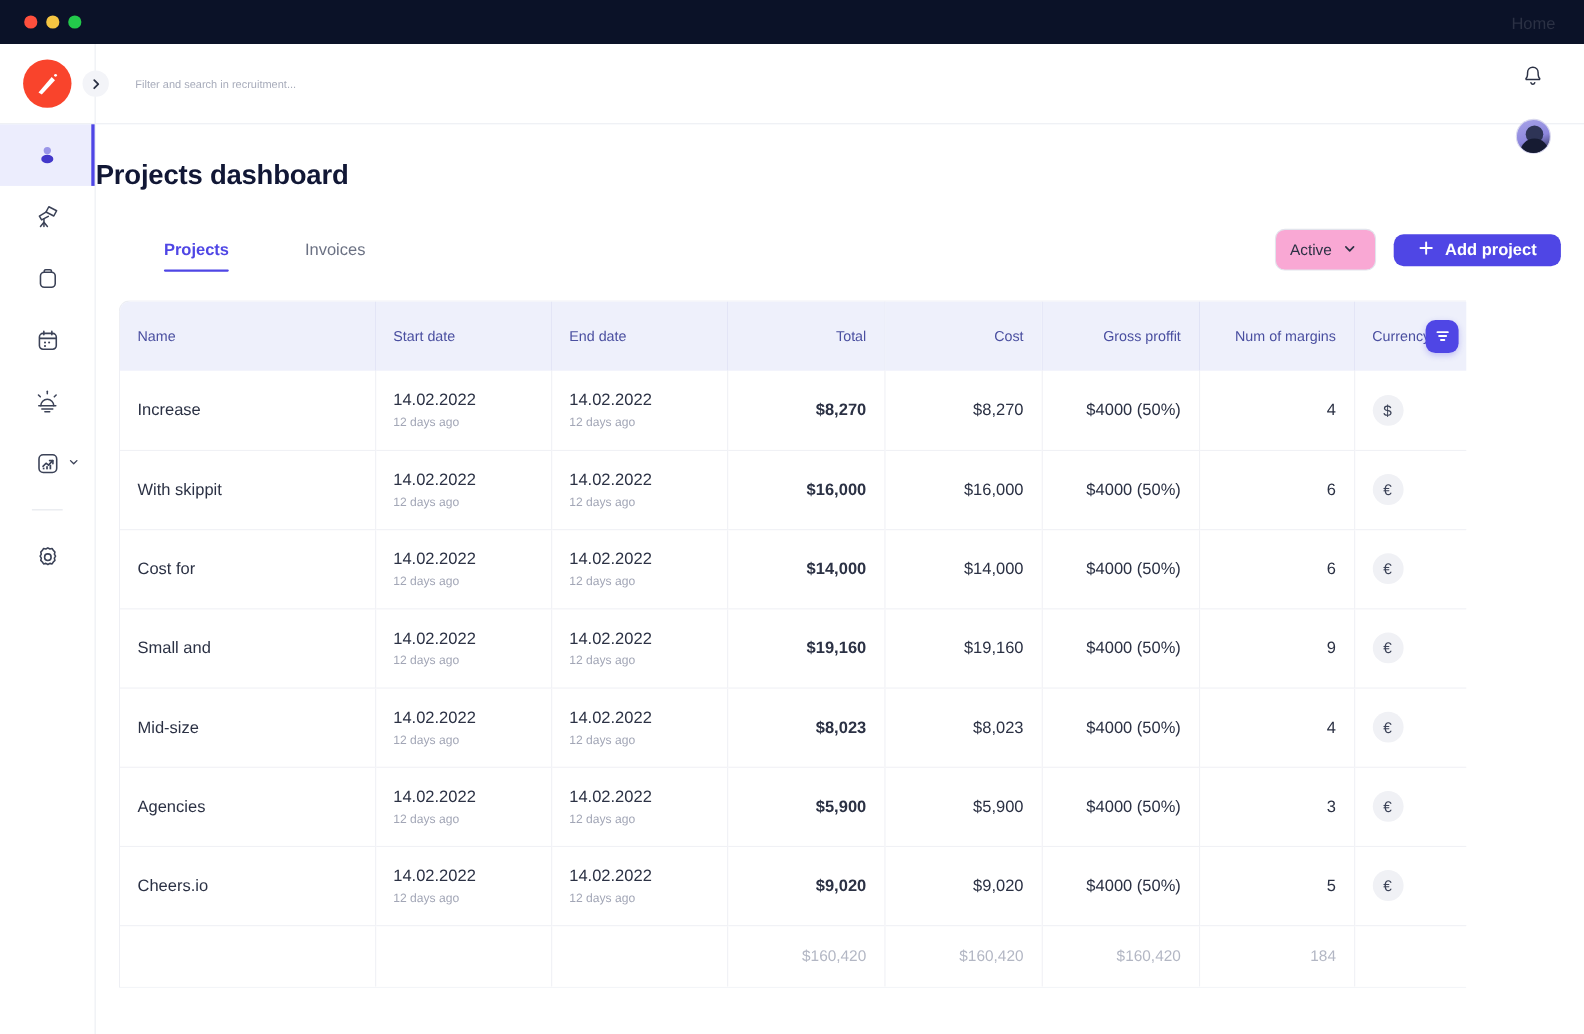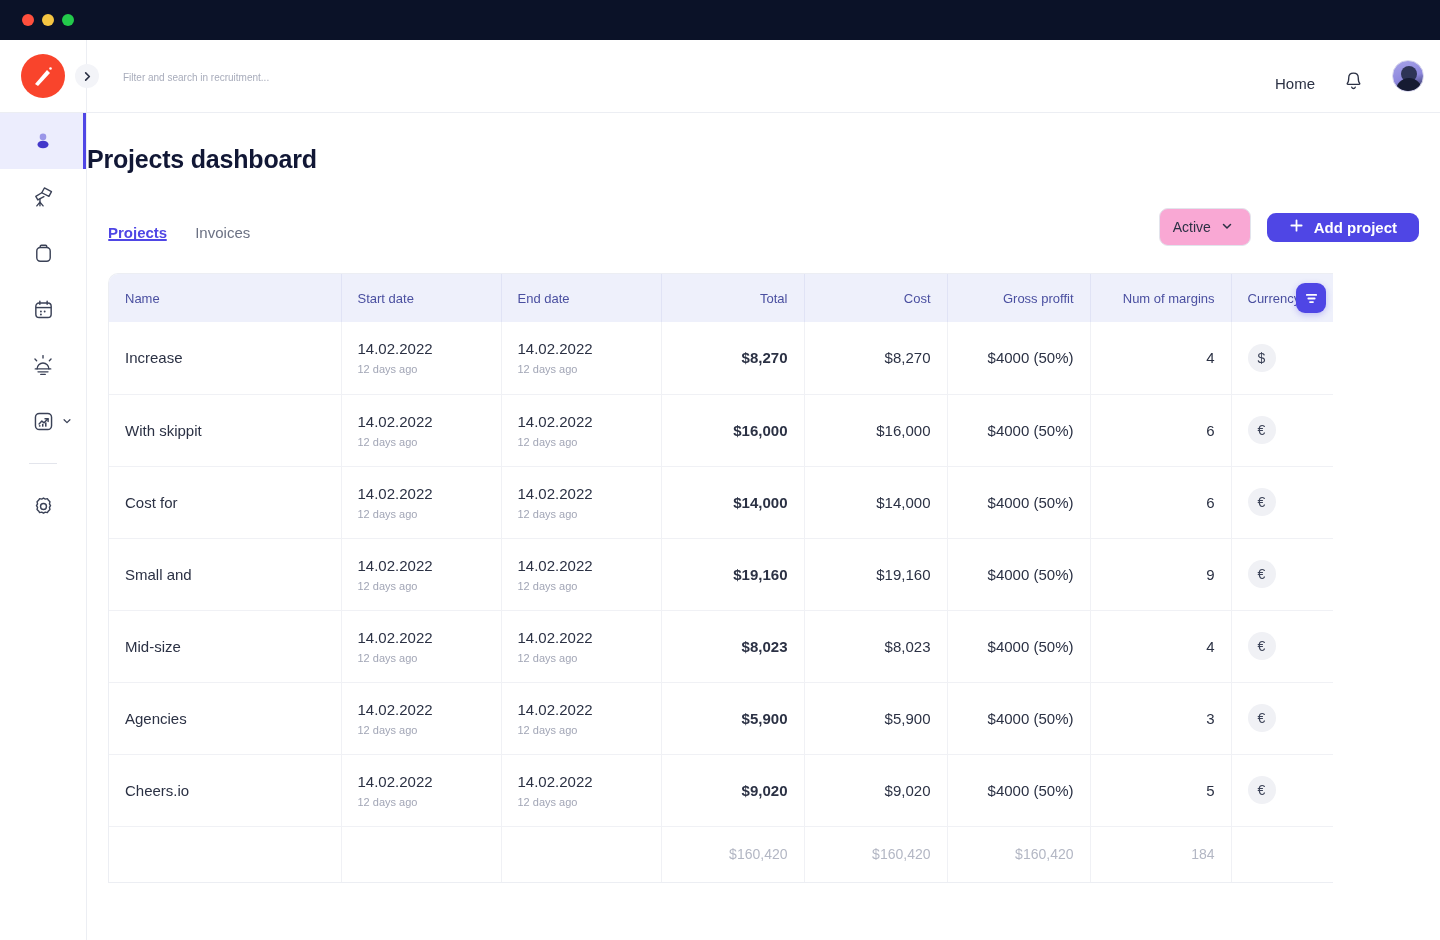--- a/index.html
+++ b/index.html
@@ -62,22 +62,23 @@
   .collapse-btn svg { display: block; }
   .search-wrap { flex: 1; padding-left: 24px; }
   .search-input {
     border: none; outline: none; width: 90%;
     font-size: 10px; color: #2b3144;
     font-family: "Liberation Sans", sans-serif;
     background: transparent;
   }
   .search-input::placeholder { color: #a8acbb; }
   .top-right {
-    display: flex; align-items: flex-end; gap: 28px;
-    padding-right: 16px;
+    display: flex; align-items: center; gap: 28px;
+    padding-right: 26px;
+    flex-direction: column;
   }
   .home-link {
     font-size: 15px; color: #2b3144; cursor: pointer;
     text-decoration: none;
   }
   .bell { cursor: pointer; display: flex; }
   .avatar {
     width: 32px; height: 32px; border-radius: 50%;
     background: linear-gradient(160deg,#a7a3e8 0%, #8d87dd 55%, #1c2240 100%);
     overflow: hidden; position: relative; cursor: pointer;
@@ -133,21 +134,21 @@
     letter-spacing: -0.2px;
   }
   .tabs-row {
     display: flex; align-items: center;
     margin-top: 34px;
     padding: 0 21px 0 21px;
     position: relative;
   }
   .tab {
     font-size: 15px; color: #6b7183; cursor: pointer;
-    margin-right: 28px; position: relative;
+    padding-bottom: 11px; margin-right: 28px; position: relative; margin-left: 41px;
   }
   .tab.active { color: #4f46e5; font-weight: bold; }
   .tab.active::after {
     content: ""; position: absolute; left: 0; bottom: 0;
     width: 100%; height: 2px; background: #4f46e5; border-radius: 2px;
   }
   .tabs-actions {
     margin-left: auto; display: flex; align-items: center; gap: 16px;
     padding-bottom: 11px;
   }
@@ -177,21 +178,21 @@
     border-right: none;
     border-radius: 10px 0 0 0;
     overflow: hidden;
     width: 1225px;
   }
   table { border-collapse: collapse; width: 100%; table-layout: fixed; }
   thead th {
     background: #eef0fb;
     color: #4a4fa0;
     font-size: 13px; font-weight: normal;
-    height: 48px;
+    height: 63px;
     padding: 0 16px;
     text-align: left;
     border-right: 1px solid #e0e3f5;
     vertical-align: middle;
     position: relative;
     white-space: nowrap;
     overflow: hidden;
   }
   thead th.num { text-align: right; }
   thead th:last-child { border-right: none; }

